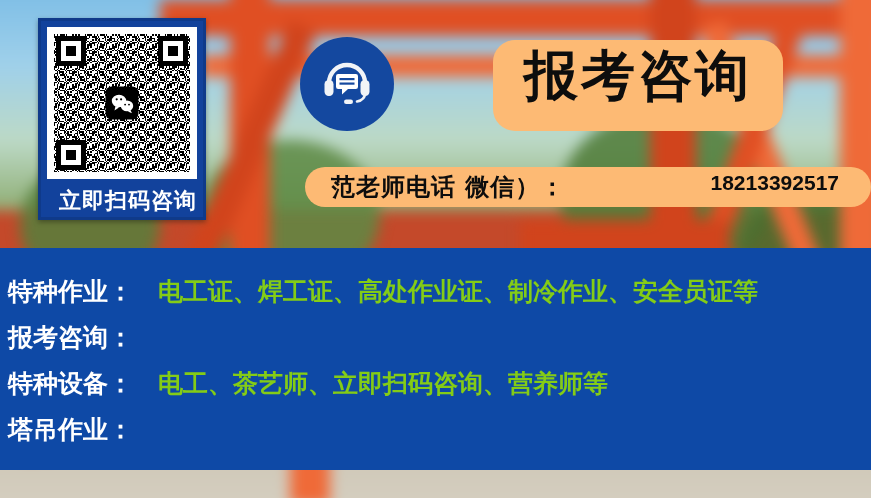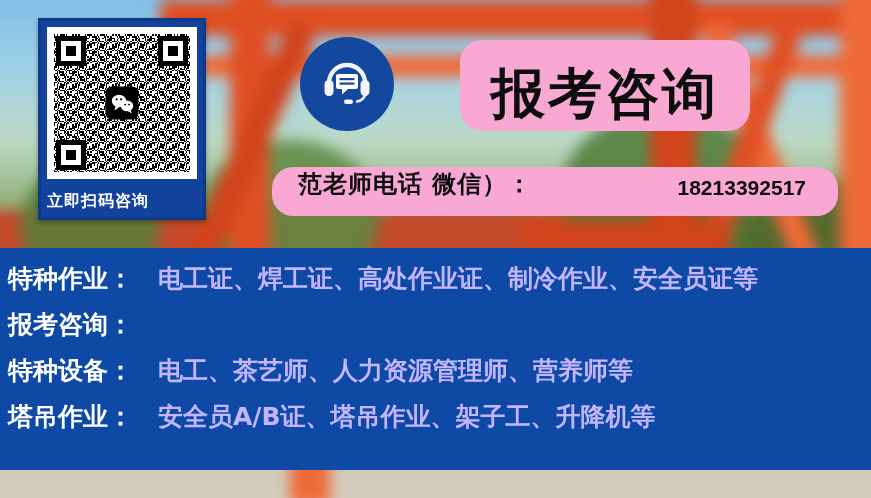--- a/index.html
+++ b/index.html
@@ -109,22 +109,22 @@
     transform: translate(-50%, -50%);
     width: 33px; height: 33px;
     background: #000;
     border-radius: 6px;
     display: flex;
     align-items: center;
     justify-content: center;
   }
   .qr-caption {
     color: #ffffff;
-    text-align: left;
-    font-size: 16px;
+    text-align: right;
+    font-size: 22px;
     font-weight: bold;
     line-height: 44px;
     letter-spacing: 1px;
     font-family: "DejaVu Sans", "Liberation Sans", sans-serif;
   }
 
   
   .headset-badge {
     position: absolute;
     left: 300px;
@@ -134,24 +134,25 @@
     border-radius: 50%;
     background: #14489f;
     display: flex;
     align-items: center;
     justify-content: center;
   }
 
   
   .pill {
     position: absolute;
-    background: #f9a8d4;
+    background: #fdba74;
     display: flex;
-    align-items: flex-end;
-    box-sizing: border-box;
+    align-items: flex-start;
+    box-sizing: border-box;
+    margin-left: 33px;
   }
   .pill-title {
     left: 460px;
     top: 40px;
     width: 290px;
     height: 91px;
     border-radius: 22px;
     justify-content: center;
   }
   .pill-title-text {
@@ -159,23 +160,23 @@
     font-weight: bold;
     color: #0d0d0d;
     letter-spacing: 3px;
     font-family: "DejaVu Sans", "Liberation Sans", sans-serif;
     white-space: nowrap;
   }
   .pill-phone {
     left: 272px;
     top: 167px;
     width: 566px;
-    height: 49px;
+    height: 40px;
     border-radius: 21px;
-    padding: 16px 26px;
+    padding: 4px 26px;
     justify-content: space-between;
   }
   .pill-phone-label {
     font-size: 24px;
     font-weight: bold;
     color: #0d0d0d;
     letter-spacing: 1px;
     font-family: "DejaVu Sans", "Liberation Sans", sans-serif;
     white-space: nowrap;
   }
@@ -195,37 +196,37 @@
     left: 0;
     top: 248px;
     width: 871px;
     height: 222px;
     background: #0e49a6;
     padding: 14px 0 0 8px;
     box-sizing: border-box;
   }
   .service-row {
     display: flex;
-    align-items: flex-start;
+    align-items: flex-end;
     height: 46px;
     white-space: nowrap;
   }
   .service-label {
     font-size: 25px;
     font-weight: bold;
     color: #ffffff;
     letter-spacing: 0px;
     font-family: "DejaVu Sans", "Liberation Sans", sans-serif;
     flex: 0 0 auto;
     width: 150px;
   }
   .service-items {
     font-size: 25px;
     font-weight: bold;
-    color: #c4b5fd;
+    color: #84cc16;
     letter-spacing: 0px;
     font-family: "DejaVu Sans", "Liberation Sans", sans-serif;
   }
 </style>
 </head>
 <body>
 
 <div id="poster">
 
   <div class="bg-photo">
@@ -308,23 +309,22 @@
       <span class="service-label">特种作业：</span>
       <span class="service-items">电工证、焊工证、高处作业证、制冷作业、安全员证等</span>
     </div>
 
     <div class="service-row">
       <span class="service-label">报考咨询：</span>
     </div>
 
     <div class="service-row">
       <span class="service-label">特种设备：</span>
-      <span class="service-items">电工、茶艺师、人力资源管理师、营养师等</span>
+      <span class="service-items">电工、茶艺师、立即扫码咨询、营养师等</span>
     </div>
 
     <div class="service-row">
       <span class="service-label">塔吊作业：</span>
-      <span class="service-items">安全员A/B证、塔吊作业、架子工、升降机等</span>
     </div>
 
   </div>
 
 </div>
 
 </body></html>

